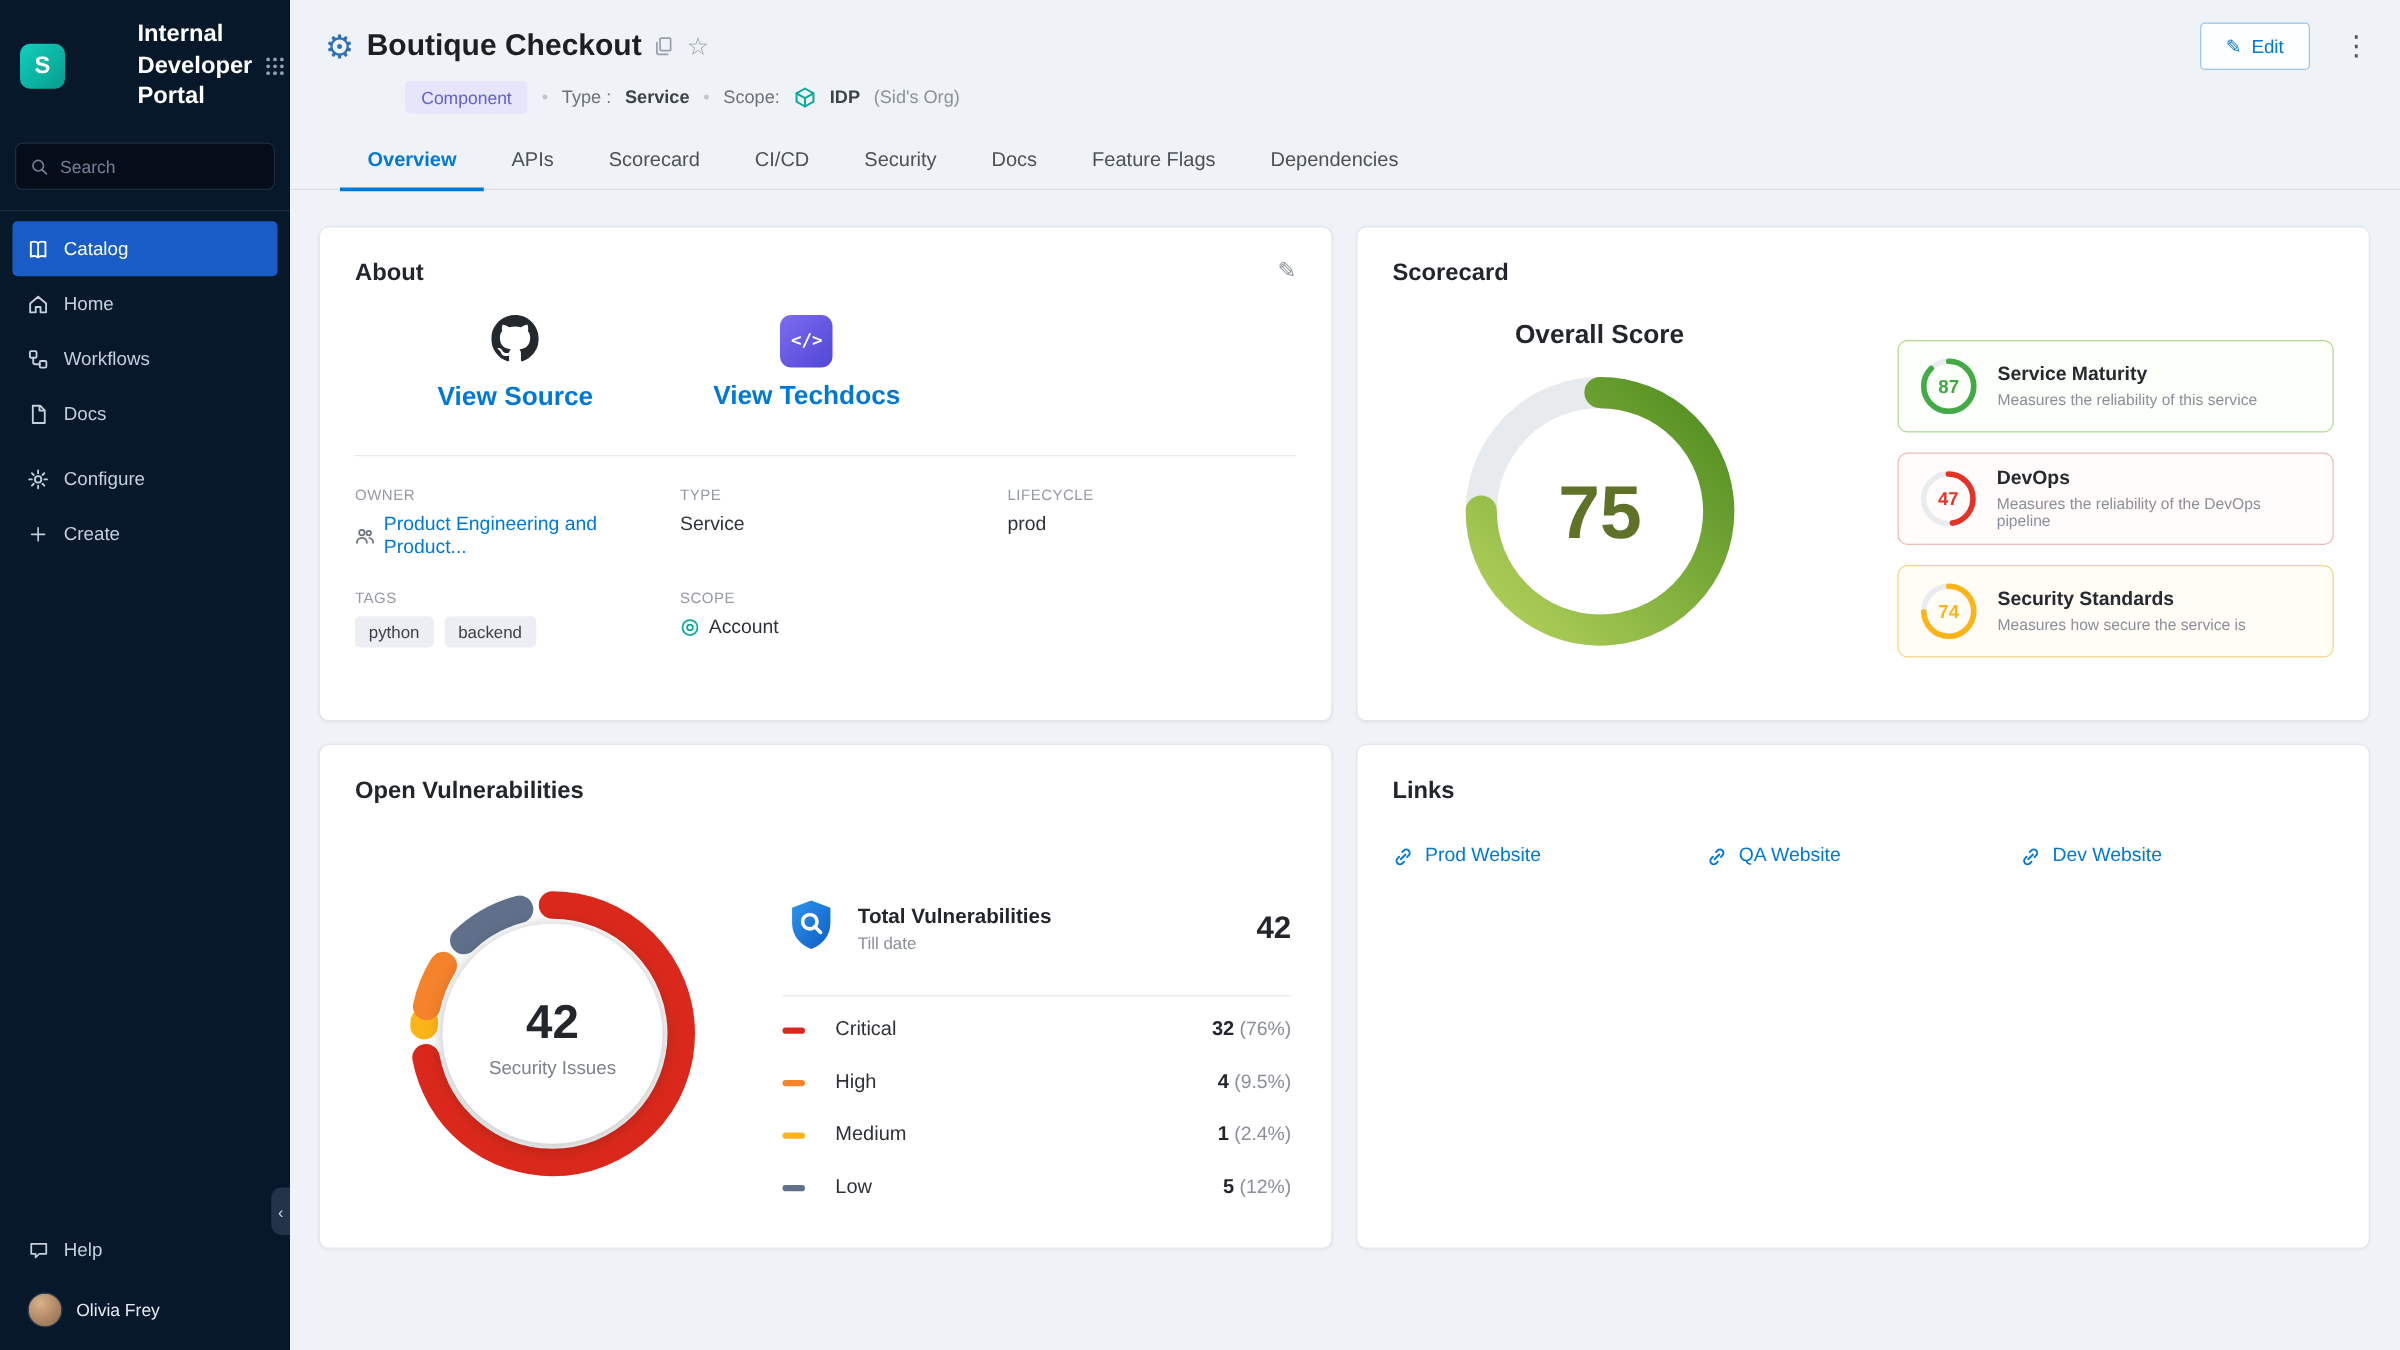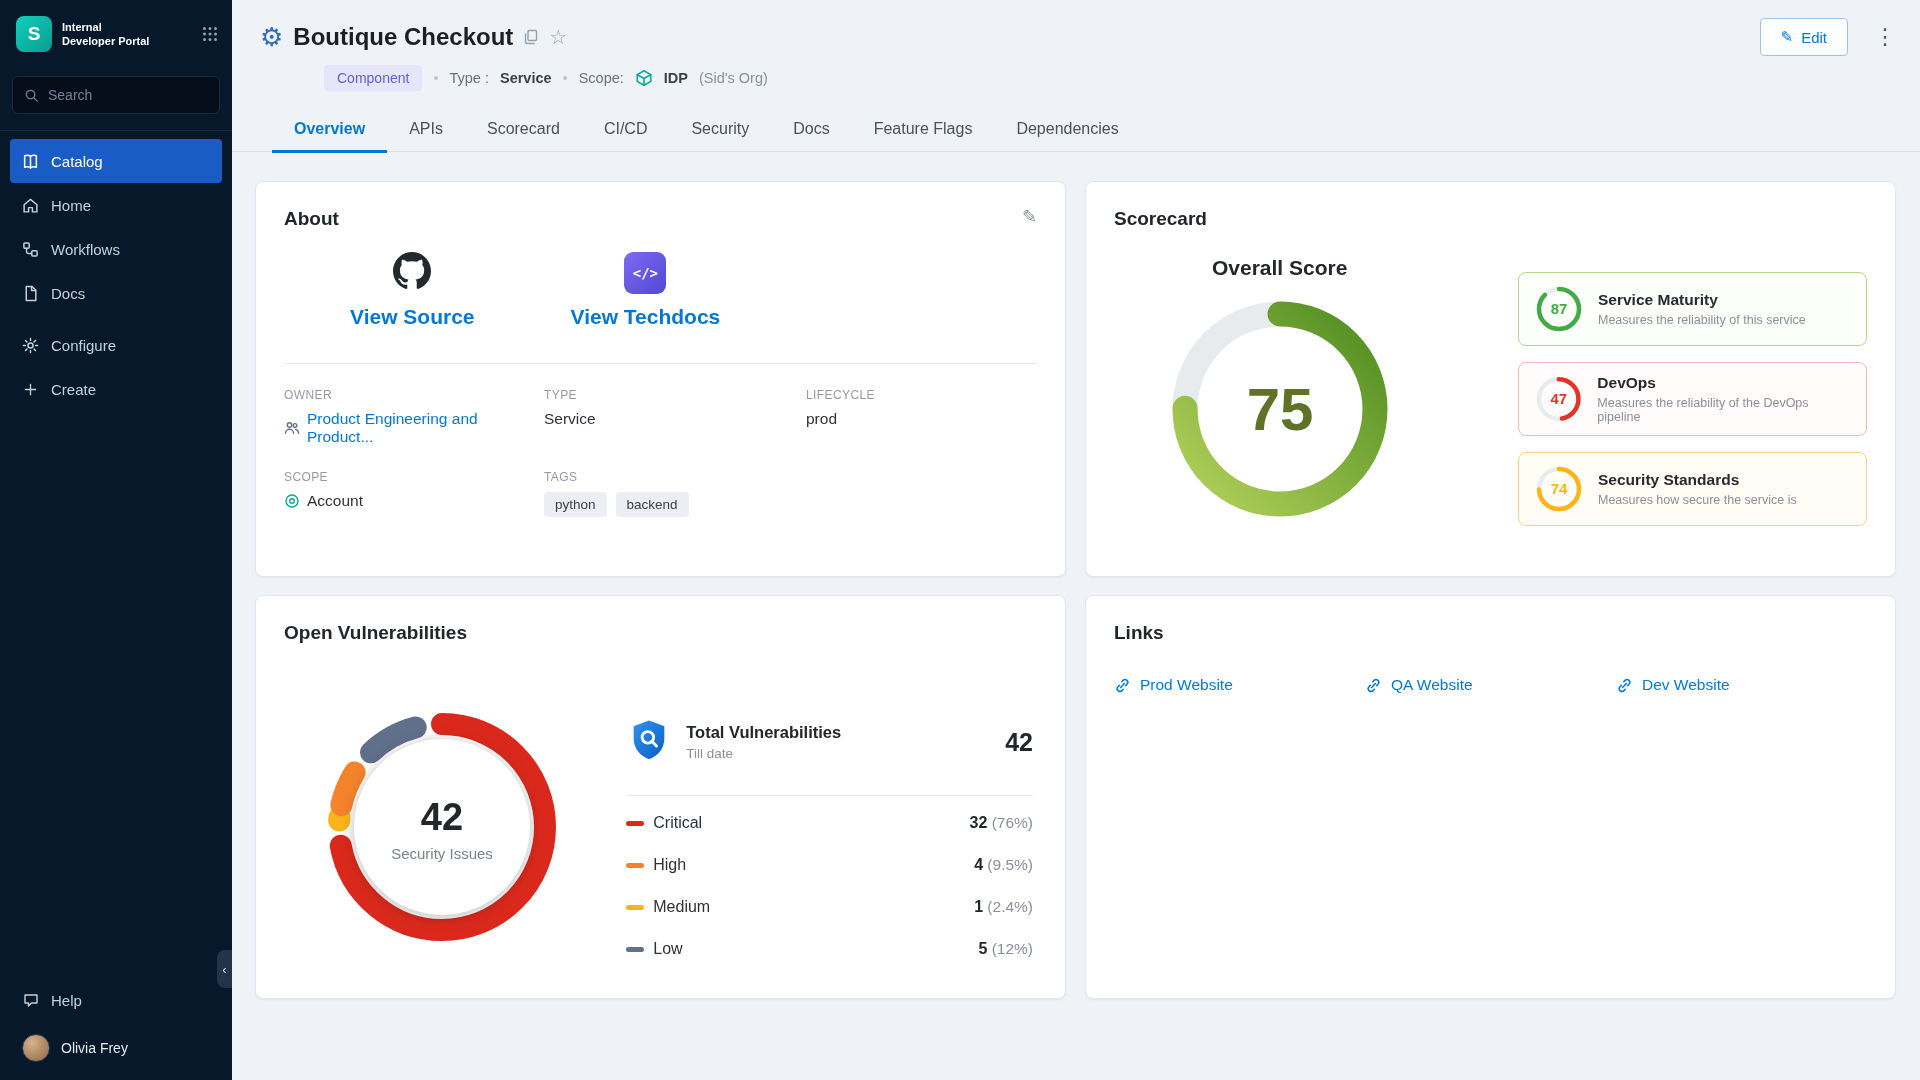--- a/index.html
+++ b/index.html
@@ -13,21 +13,21 @@
     width: 232px; min-width: 232px; height: 1080px; background: #07182b;
     color: #c6cfdc; display: flex; flex-direction: column; position: relative;
   }
   .logo-row { display: flex; align-items: center; gap: 10px; padding: 16px 14px 10px 16px; }
   .logo-mark {
     width: 36px; height: 36px; border-radius: 8px; flex: none;
     background: linear-gradient(135deg,#12cdbb,#079e90);
     color: #fff; font-weight: 700; font-size: 19px;
     display: flex; align-items: center; justify-content: center;
   }
-  .logo-text { font-size: 11px; font-weight: 700; color: #fff; line-height: 1.3; flex: 1; }
+  .logo-text { font-size: 19px; font-weight: 700; color: #fff; line-height: 1.3; flex: 1; margin-left: 48px; }
   .apps-icon { color: #8fa0b4; display: flex; }
   .search-box {
     margin: 14px 12px 16px; height: 38px; background: #040d19;
     border: 1px solid #1e2c3d; border-radius: 6px; display: flex;
     align-items: center; gap: 9px; padding: 0 11px; color: #74829a;
   }
   .search-box input {
     background: transparent; border: none; outline: none; color: #b9c3d1;
     font-size: 14px; width: 100%; font-family: inherit;
   }
@@ -130,21 +130,21 @@
   .vuln-left { width: 42%; display: flex; justify-content: center; }
   .vuln-donut { margin-top: 58px; }
   .vd-center-num { font-size: 38px; font-weight: 700; fill: #23272c; }
   .vd-center-lbl { font-size: 15px; fill: #7c818b; }
   .vuln-right { flex: 1; padding: 73px 4px 0 26px; }
   .total-row { display: flex; align-items: center; gap: 14px; }
   .total-name { font-size: 16.5px; font-weight: 700; color: #22262b; }
   .total-sub { font-size: 13.5px; color: #8b8f99; margin-top: 4px; }
   .total-value { margin-left: auto; font-size: 25px; font-weight: 700; color: #23272c; }
   .vuln-divider { border-top: 1px solid #e6eaef; margin: 28px 0 6px; }
-  .vuln-row { display: flex; align-items: center; gap: 9px; padding: 12px 0; font-size: 16px; }
+  .vuln-row { display: flex; align-items: center; gap: 24px; padding: 12px 0; font-size: 16px; }
   .dash { width: 18px; height: 5px; border-radius: 3px; background: #999; flex: none; }
   .sev { color: #2e3237; }
   .cnt { margin-left: auto; font-size: 15.5px; color: #8b8f99; }
   .cnt b { color: #23272c; font-size: 16px; }
   
   .links-row { display: flex; margin-top: 32px; }
   .site-link { flex: 1; display: flex; align-items: center; gap: 9px; color: #0278d5; font-size: 15.5px; cursor: pointer; }
   svg.stroke-ic { fill: none; stroke: currentColor; stroke-width: 1.4; stroke-linecap: round; stroke-linejoin: round; }
 </style>
 </head>
@@ -351,36 +351,36 @@
         <div>
           <div class="flabel">TYPE</div>
           <div class="fvalue">Service</div>
         </div>
         <div>
           <div class="flabel">LIFECYCLE</div>
           <div class="fvalue">prod</div>
         </div>
 
         <div>
+          <div class="flabel">TAGS</div>
+          <div class="tag-pills">
+            <span class="pill">python</span>
+            <span class="pill">backend</span>
+          </div>
+        </div>
+        <div>
           <div class="flabel">SCOPE</div>
           <div class="fvalue">
             <span style="display:flex;color:#09a99b">
               <svg class="stroke-ic" width="16" height="16" viewBox="0 0 16 16">
                   <circle cx="8" cy="8" r="6"></circle>
                   <circle cx="8" cy="8" r="2.3"></circle>
                 </svg>
             </span>
             <span>Account</span>
-          </div>
-        </div>
-        <div>
-          <div class="flabel">TAGS</div>
-          <div class="tag-pills">
-            <span class="pill">python</span>
-            <span class="pill">backend</span>
           </div>
         </div>
         <div></div>
       </div>
     </section>
 
     <section class="card r1">
       <div class="card-title">Scorecard</div>
       <div class="sc-body">
         <div class="sc-left">

